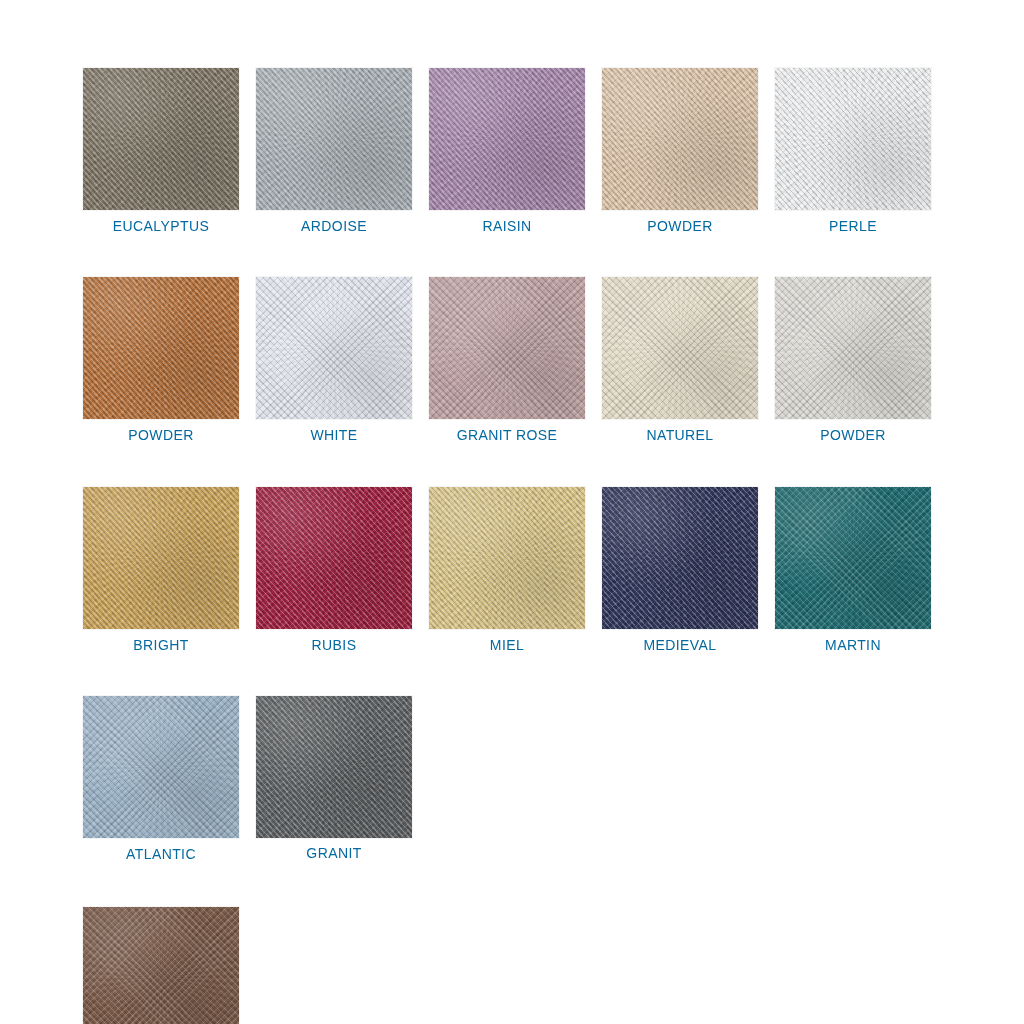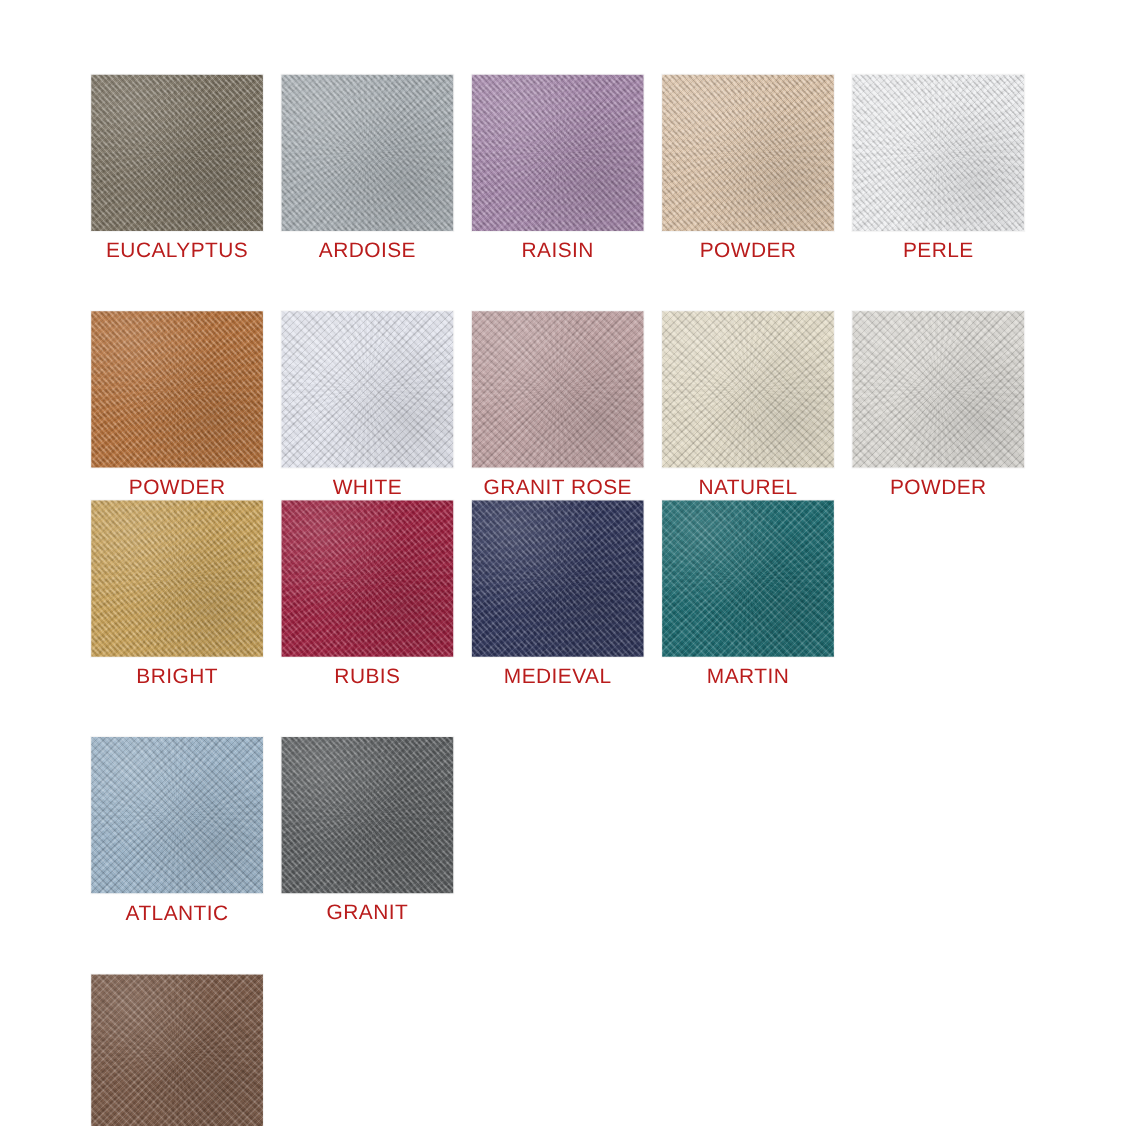--- a/index.html
+++ b/index.html
@@ -106,24 +106,24 @@
         rgba(0,0,0,0.00) 1px,
         rgba(0,0,0,0.00) 2px,
         rgba(0,0,0,0.12) 2px,
         rgba(0,0,0,0.12) 3px,
         rgba(0,0,0,0.00) 3px,
         rgba(0,0,0,0.00) 5px);
   }
 
   .swatch-label {
     margin-top: 9px;
-    font-size: 19px;
+    font-size: 14px;
     letter-spacing: 0.4px;
     line-height: 1.1;
-    color: #b91c1c;
+    color: #0369a1;
     white-space: nowrap;
   }
 </style>
 </head>
 <body style="background: rgb(255, 255, 255);">
 
 <div id="swatch-grid">
     <div class="swatch-row">
       <div class="swatch-cell">
         <div class="swatch-chip" style="background-color: rgb(125, 116, 100);"></div>
@@ -161,30 +161,34 @@
       </div>
       <div class="swatch-cell">
         <div class="swatch-chip grain" style="background-color: rgb(228, 221, 201);"></div>
         <div class="swatch-label">NATUREL</div>
       </div>
       <div class="swatch-cell">
         <div class="swatch-chip grain" style="background-color: rgb(220, 218, 213);"></div>
         <div class="swatch-label">POWDER</div>
       </div>
     </div>
-    <div class="swatch-row" style="">
+    <div class="swatch-row" style="margin-top: 43px;">
       <div class="swatch-cell">
         <div class="swatch-chip" style="background-color: rgb(201, 162, 88);"></div>
         <div class="swatch-label">BRIGHT</div>
       </div>
       <div class="swatch-cell">
         <div class="swatch-chip" style="background-color: rgb(157, 30, 62);"></div>
         <div class="swatch-label">RUBIS</div>
       </div>
       <div class="swatch-cell">
+        <div class="swatch-chip" style="background-color: rgb(217, 196, 135);"></div>
+        <div class="swatch-label">MIEL</div>
+      </div>
+      <div class="swatch-cell">
         <div class="swatch-chip" style="background-color: rgb(46, 52, 89);"></div>
         <div class="swatch-label">MEDIEVAL</div>
       </div>
       <div class="swatch-cell">
         <div class="swatch-chip grain" style="background-color: rgb(30, 107, 112);"></div>
         <div class="swatch-label">MARTIN</div>
       </div>
     </div>
     <div class="swatch-row" style="margin-top: 43px;">
       <div class="swatch-cell">

